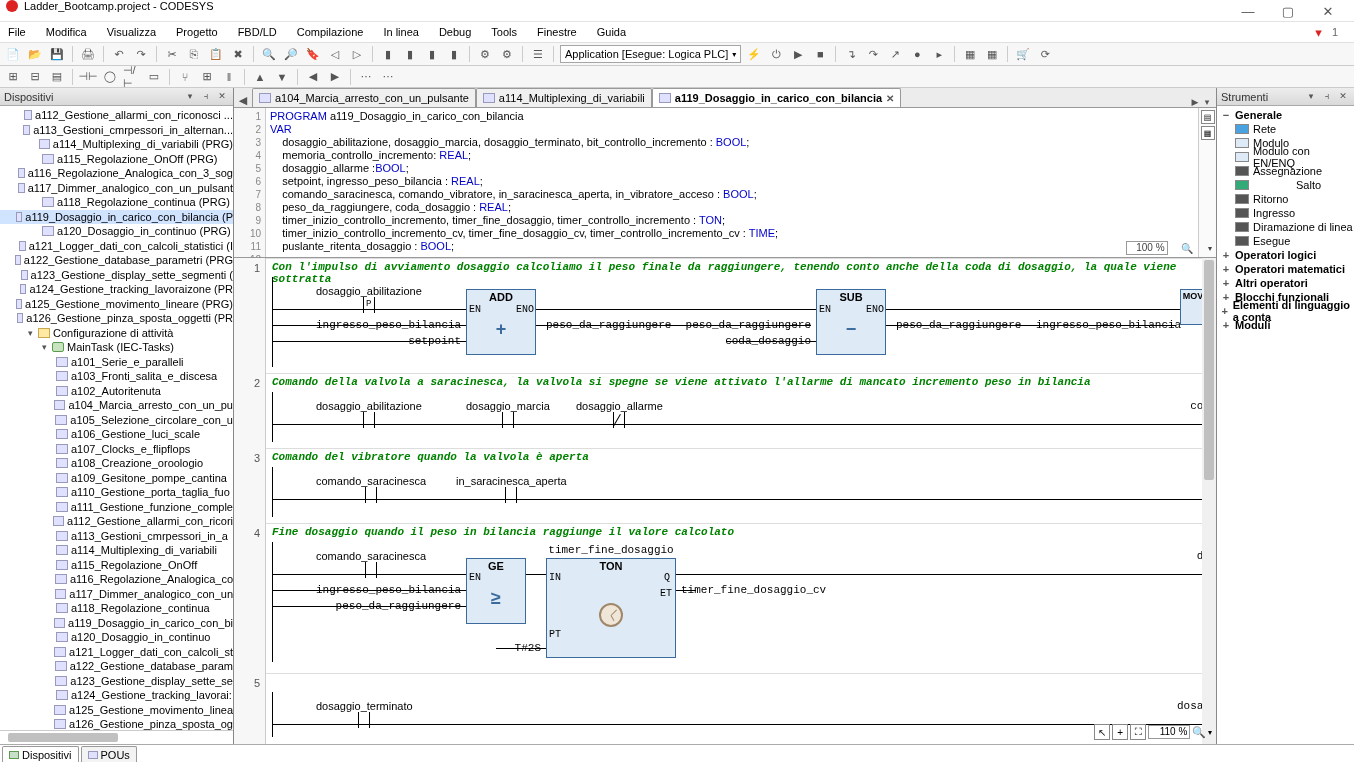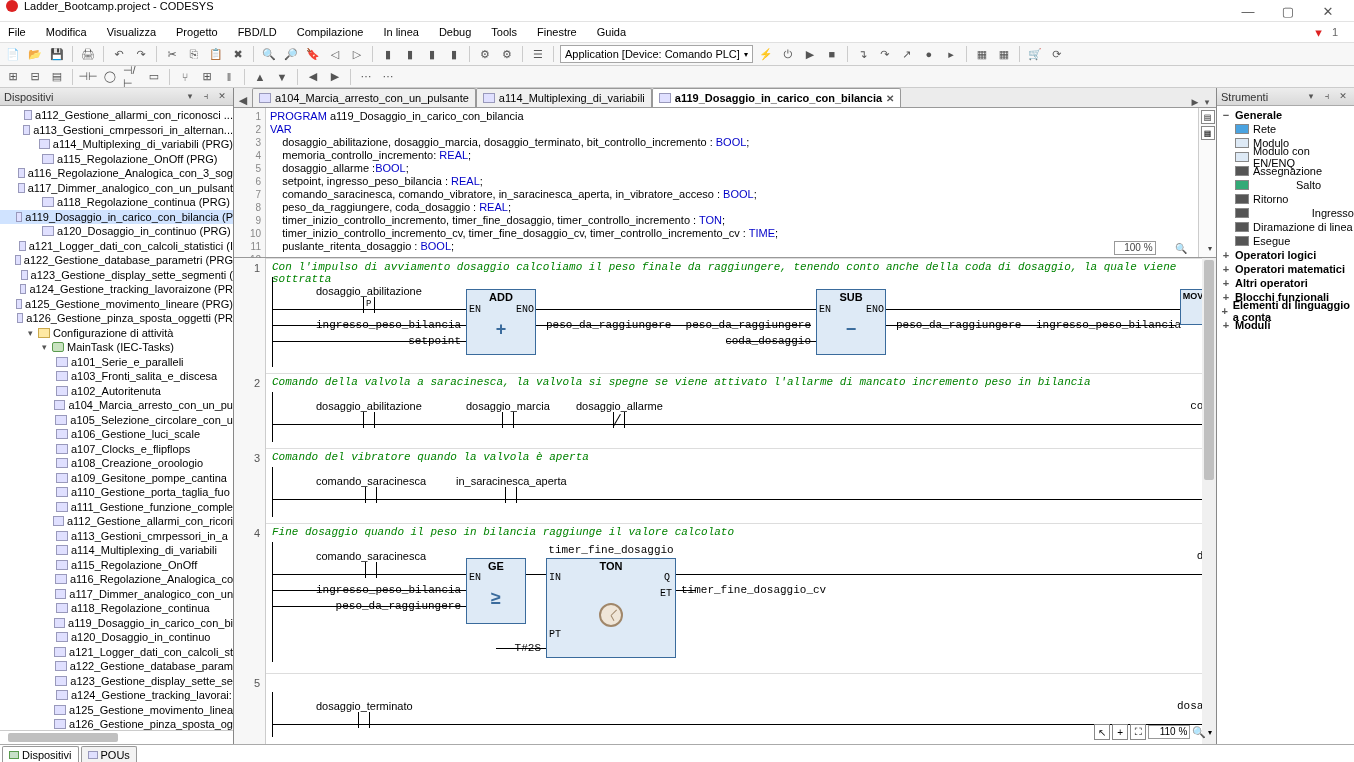--- a/index.html
+++ b/index.html
@@ -41,30 +41,30 @@
   .tab .tabclose { font-size:10px; color:#555; }
   .tab-arrows { margin-left:auto; display:flex; align-items:center; gap:2px; padding:0 4px;}
   .tab-arrows span { width:10px; text-align:center; color:#555; font-size:9px;}
   .editor-split { flex:1; display:flex; flex-direction:column; }
   .code-pane { height:150px; display:flex; position:relative; border-bottom:1px solid #999;}
   .gutter { width:32px; background:#f7f7f7; border-right:1px solid #ccc; font-size:10px; color:#888; text-align:right; padding:2px 4px 0 0; line-height:13px;}
   .gutter div { height:13px; }
   .code-body { flex:1; font-family:"Courier New",monospace; font-size:11px; padding:2px 4px; line-height:13px; white-space:pre; color:#000; overflow:hidden;}
   .kw { color:#0000c8; }
   .typ { color:#0000c8; }
-  .code-footer { position:absolute; right:4px; bottom:2px; font-size:10px; display:flex; gap:20px; align-items:center; color:#444;}
+  .code-footer { position:absolute; right:4px; bottom:2px; font-size:10px; display:flex; gap:14px; align-items:center; color:#444;}
   .code-footer .zoominput { border:1px solid #999; width:42px; height:14px; font-size:10px; text-align:right; padding-right:2px;}
   .right-mini { width:18px; border-left:1px solid #ccc; background:#fafafa; display:flex; flex-direction:column; align-items:center;}
   .right-mini div { width:14px; height:14px; margin-top:2px; border:1px solid #888; font-size:8px; display:flex; align-items:center; justify-content:center; background:#fff;}
   .ladder-pane { flex:1; display:flex; position:relative; overflow:hidden;}
   .ladder-gutter { width:32px; background:#f7f7f7; border-right:1px solid #ccc; }
   .rung-no { position:absolute; left:4px; font-size:11px; color:#555; text-align:right; width:22px;}
   .ladder-body { flex:1; position:relative; font-family:"Courier New",monospace; font-size:11px; overflow:hidden;}
   .rung { position:relative; border-top:1px solid #ddd;}
-  .rung-comment { color:#008200; font-style:italic; padding:2px 6px; font-family:"Courier New",monospace; font-size:11px;}
+  .rung-comment { color:#008200; font-style:italic; padding:2px 6px; font-family:"Courier New",monospace; font-size:11px;font-weight:bold;}
   .wire { position:absolute; background:#000; height:1px; }
   .vwire { position:absolute; background:#000; width:1px; }
   .contact { position:absolute; display:flex; flex-direction:column; align-items:center; }
   .contact-label { font-size:11px; white-space:nowrap; text-align:center;}
   .contact-sym { position:relative; height:16px; width:20px;}
   .contact-sym::before,.contact-sym::after { content:""; position:absolute; top:0; width:1px; height:16px; background:#000;}
   .contact-sym::before { left:4px;} .contact-sym::after { right:4px;}
   .contact-sym.neg .slash { position:absolute; left:4px; top:0; width:12px; height:16px;}
   .contact-sym.neg .slash::before { content:""; position:absolute; left:0; top:0; width:14px; height:1px; background:#000; transform:rotate(-60deg); transform-origin:left top; top:14px;}
   .contact-sym.p .letter { position:absolute; left:7px; top:2px; font-size:9px; font-family:"Courier New",monospace;}
@@ -144,21 +144,21 @@
   <div class="tb-btn">▮</div>
   <div class="tb-btn">▮</div>
   <div class="tb-btn">▮</div>
   <div class="tb-sep"></div>
   <div class="tb-btn">⚙</div>
   <div class="tb-btn">⚙</div>
   <div class="tb-sep"></div>
   <div class="tb-btn">☰</div>
   <div class="tb-sep"></div>
   <div class="tb-combo">
-    <span>Application [Device: Comando PLC]</span>
+    <span>Application [Esegue: Logica PLC]</span>
     <span style="font-size:8px">▾</span>
   </div>
   <div class="tb-btn" style="color:#2a7e2a">⚡</div>
   <div class="tb-btn">⏻</div>
   <div class="tb-btn">▶</div>
   <div class="tb-btn">■</div>
   <div class="tb-sep"></div>
   <div class="tb-btn">↴</div>
   <div class="tb-btn">↷</div>
   <div class="tb-btn">↗</div>
@@ -672,21 +672,21 @@
           <span>Assegnazione</span>
         </div>
         <div class="tool-row" style="padding-left: 18px; gap: 47px;">
           <span class="ticon" style="background: rgb(51, 170, 119); border: 1px solid rgb(136, 136, 136);"></span>
           <span>Salto</span>
         </div>
         <div class="tool-row" style="padding-left: 18px;">
           <span class="ticon" style="background: rgb(85, 85, 85); border: 1px solid rgb(136, 136, 136);"></span>
           <span>Ritorno</span>
         </div>
-        <div class="tool-row" style="padding-left: 18px; justify-content: space-between;">
+        <div class="tool-row" style="padding-left: 18px;">
           <span class="ticon" style="background: rgb(85, 85, 85); border: 1px solid rgb(136, 136, 136);"></span>
           <span>Ingresso</span>
         </div>
         <div class="tool-row" style="padding-left: 18px;">
           <span class="ticon" style="background: rgb(85, 85, 85); border: 1px solid rgb(136, 136, 136);"></span>
           <span>Diramazione di linea</span>
         </div>
         <div class="tool-row" style="padding-left: 18px;">
           <span class="ticon" style="background: rgb(85, 85, 85); border: 1px solid rgb(136, 136, 136);"></span>
           <span>Esegue</span>

